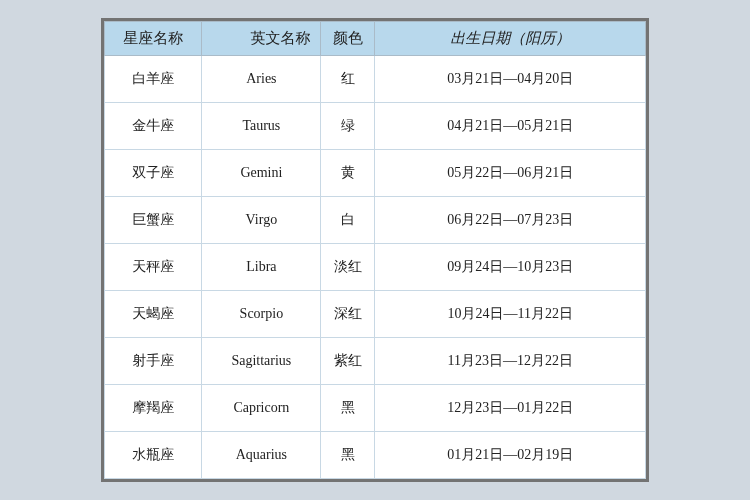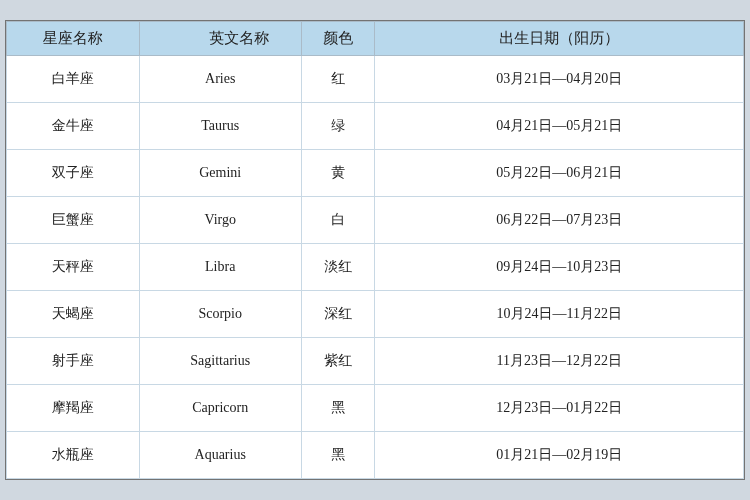--- a/index.html
+++ b/index.html
@@ -14,22 +14,22 @@
       background-color: #d0d8e0;
       display: flex;
       align-items: center;
       justify-content: center;
       font-family: "SimSun", "宋体", serif;
       font-size: 14px;
     }
 
     .table-container {
       background-color: #ffffff;
-      border: 1px solid #737373;
-      width: 740px;
+      border: 3px solid #737373;
+      width: 548px;
     }
 
     table {
       width: 100%;
       border-collapse: collapse;
     }
 
     thead tr {
       background-color: #b8d8ec;
     }
@@ -51,21 +51,21 @@
       border: 1px solid #c8d8e4;
       padding: 14px 10px;
       text-align: center;
       color: #222;
       font-size: 14px;
     }
 
     .col-chinese { width: 18%; }
     .col-english { width: 22%; padding-left: 48px; }
     .col-color   { width: 10%; }
-    .col-date    { width: 50%; }
+    .col-date    { width: 50%; font-style: italic; }
   </style>
 </head>
 <body>
 
 <div class="table-container">
   <table>
     <thead>
       <tr>
         <th class="col-chinese">星座名称</th>
         <th class="col-english">英文名称</th>

